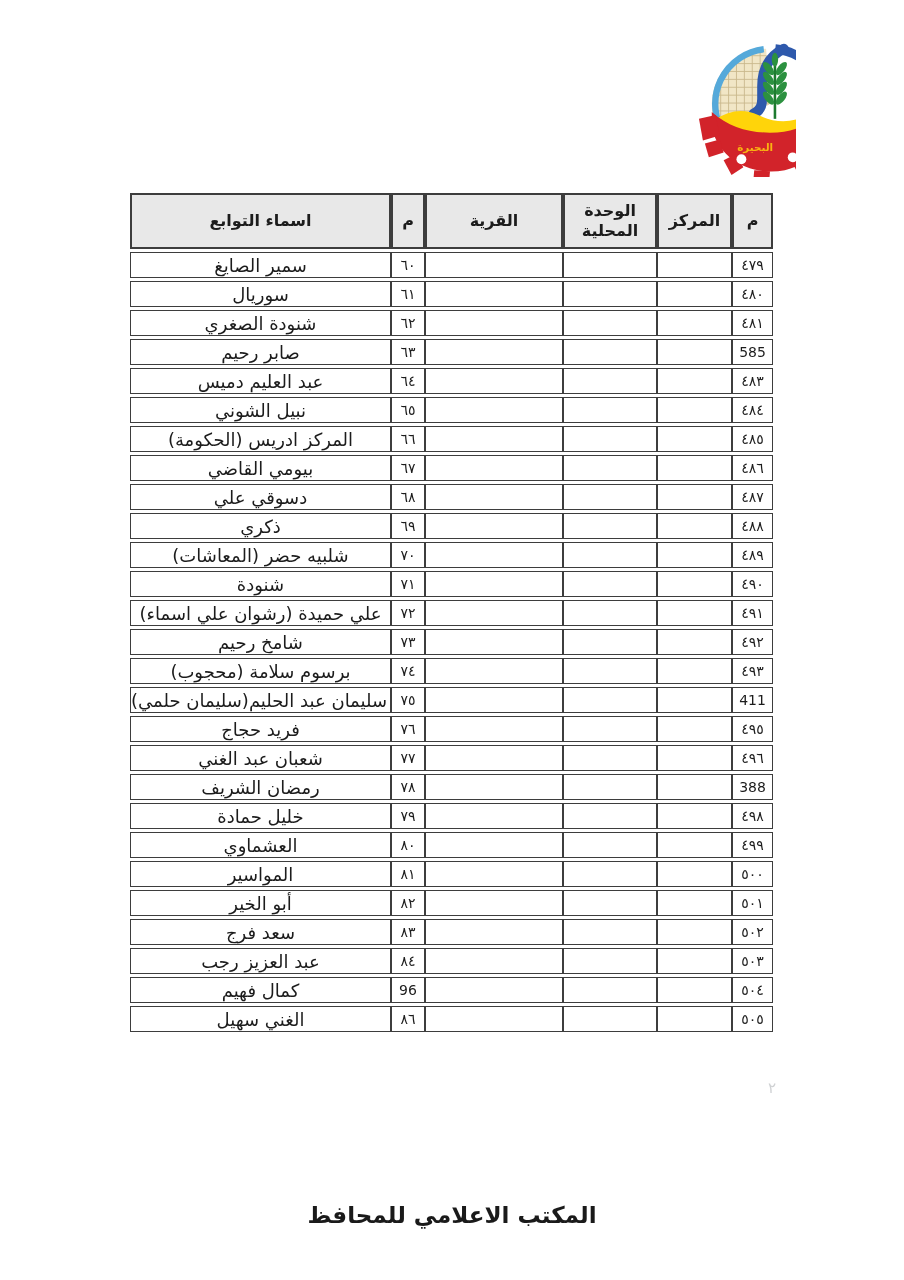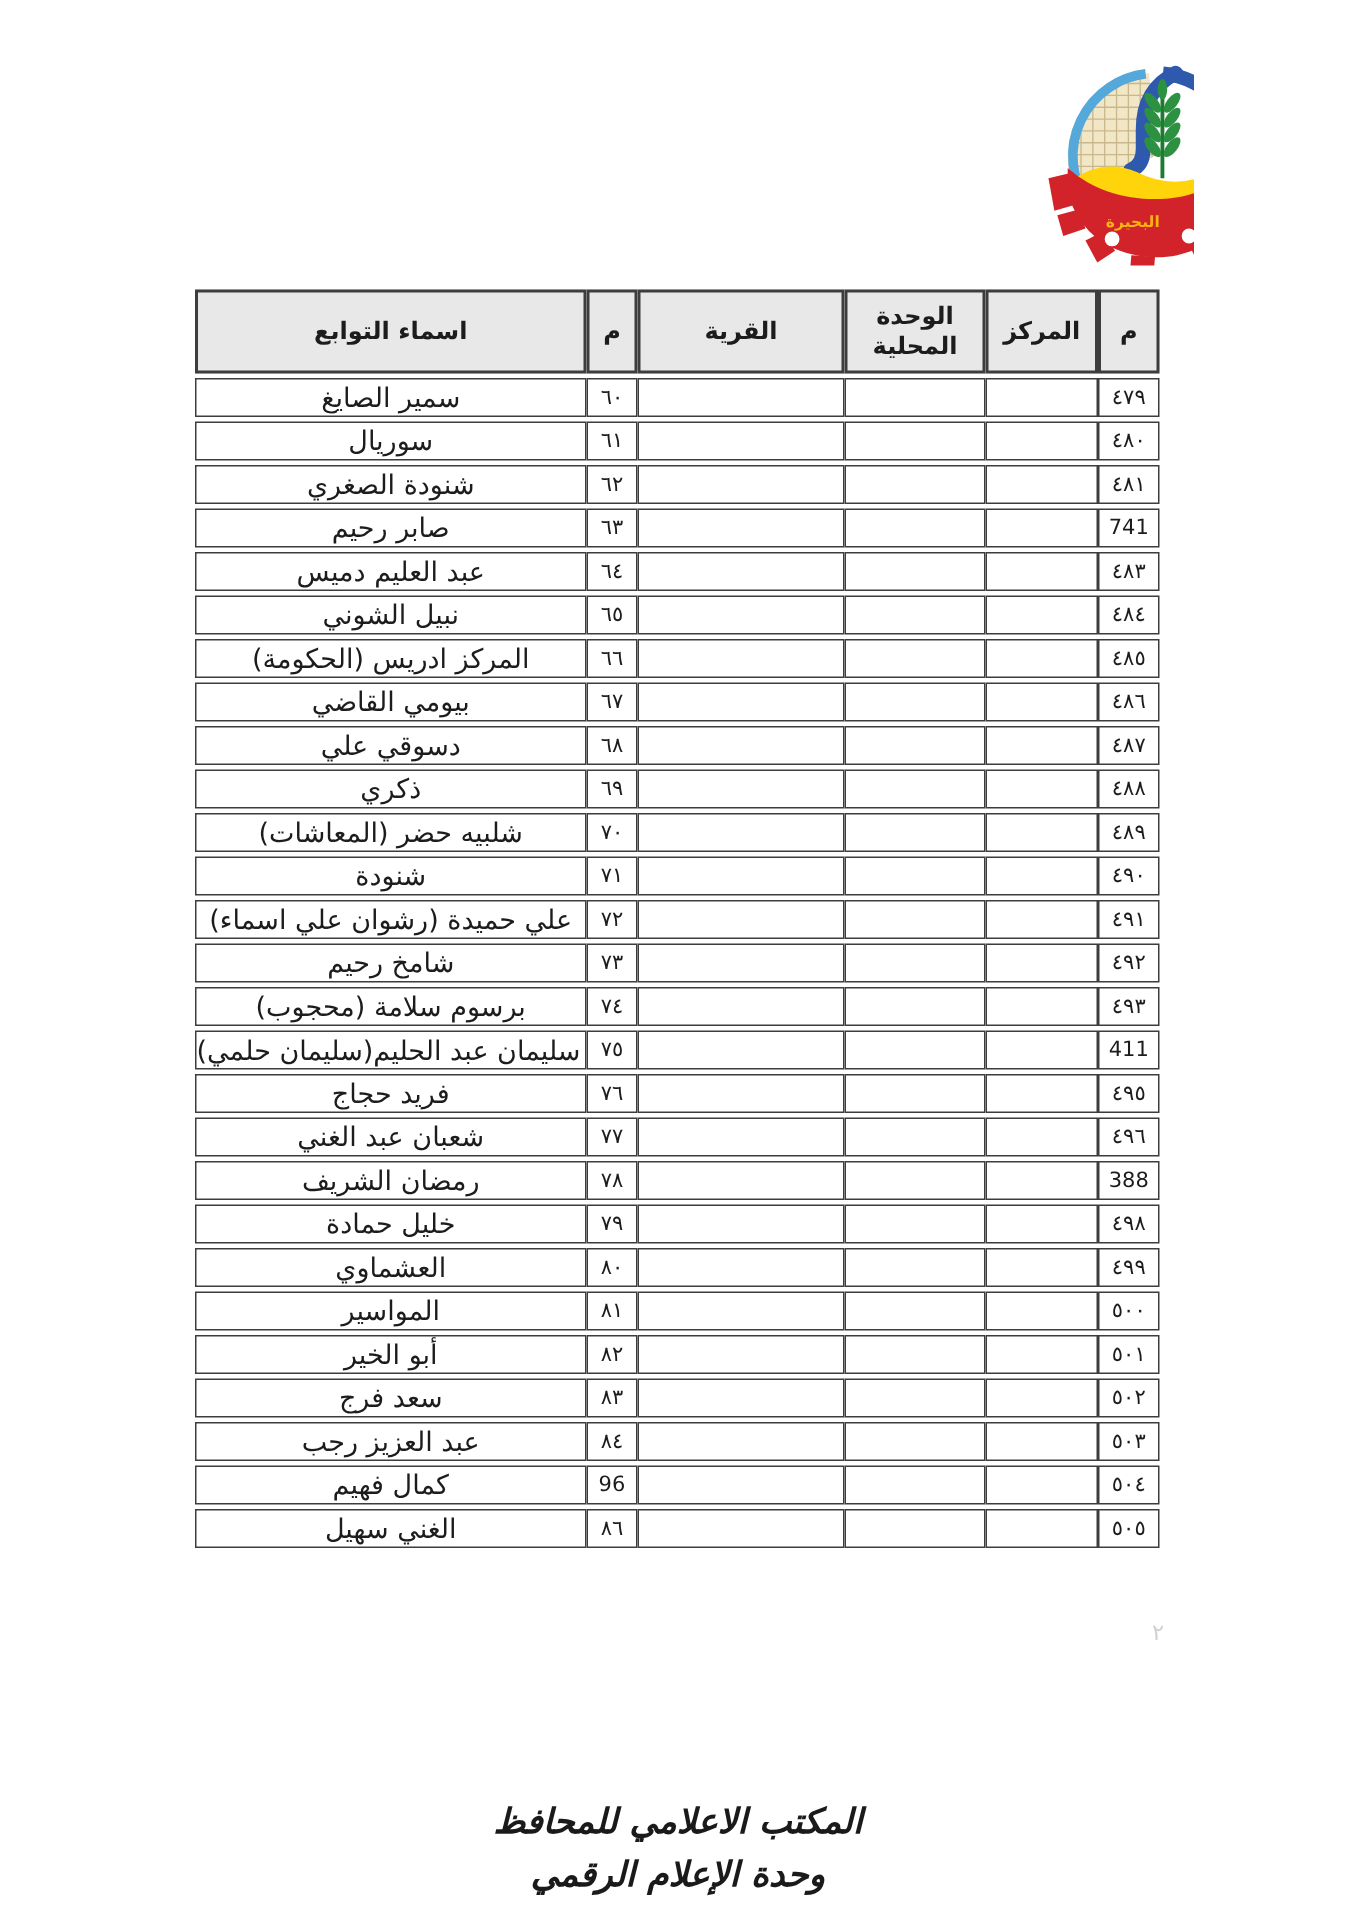--- a/index.html
+++ b/index.html
@@ -32,21 +32,21 @@
   
   .stray {
     position:absolute; left:768px; top:1079px;
     font-size:15px; color:#bfc2c5; opacity:.75;
   }
 
   
   .footer {
     position:absolute; left:0; top:1198px; width:904px;
     text-align:center; direction:rtl;
-    font-size:23px; font-weight:600; color:#1a1a1a; line-height:35px;font-style:italic;
+    font-size:23px; font-weight:600; color:#1a1a1a; line-height:35px;
   }
 </style>
 </head>
 <body>
 
 <div class="page">
 
   <svg class="logo" viewBox="0 0 150 140" aria-hidden="true">
     <defs>
       <clipPath id="wedgeClip">
@@ -137,21 +137,21 @@
         </tr>
         <tr>
           <td class="c0">٤٨١</td>
           <td class="c1"></td>
           <td class="c2"></td>
           <td class="c3"></td>
           <td class="c4">٦٢</td>
           <td class="c5">شنودة الصغري</td>
         </tr>
         <tr>
-          <td class="c0">741</td>
+          <td class="c0">585</td>
           <td class="c1"></td>
           <td class="c2"></td>
           <td class="c3"></td>
           <td class="c4">٦٣</td>
           <td class="c5">صابر رحيم</td>
         </tr>
         <tr>
           <td class="c0">٤٨٣</td>
           <td class="c1"></td>
           <td class="c2"></td>
@@ -335,16 +335,15 @@
           <td class="c4">٨٦</td>
           <td class="c5">الغني سهيل</td>
         </tr>
       </tbody>
   </table>
 
   <div class="stray">٢</div>
 
   <div class="footer">
     <div>المكتب الاعلامي للمحافظ</div>
-    <div>وحدة الإعلام الرقمي</div>
   </div>
 
 </div>
 
 </body></html>

